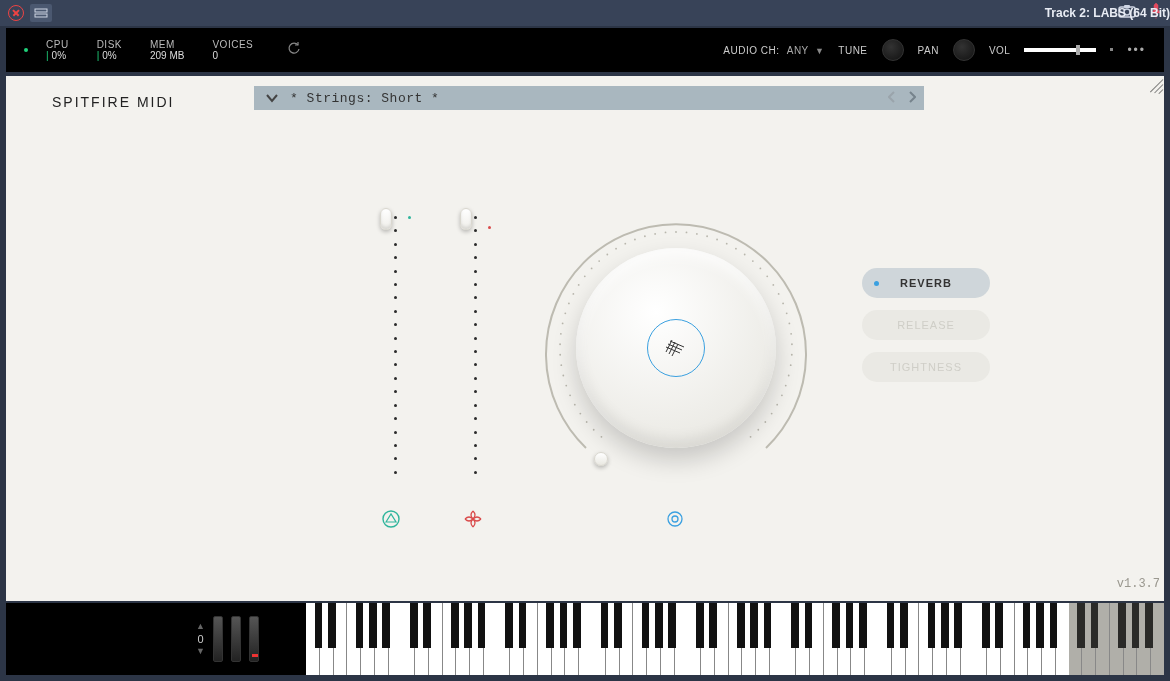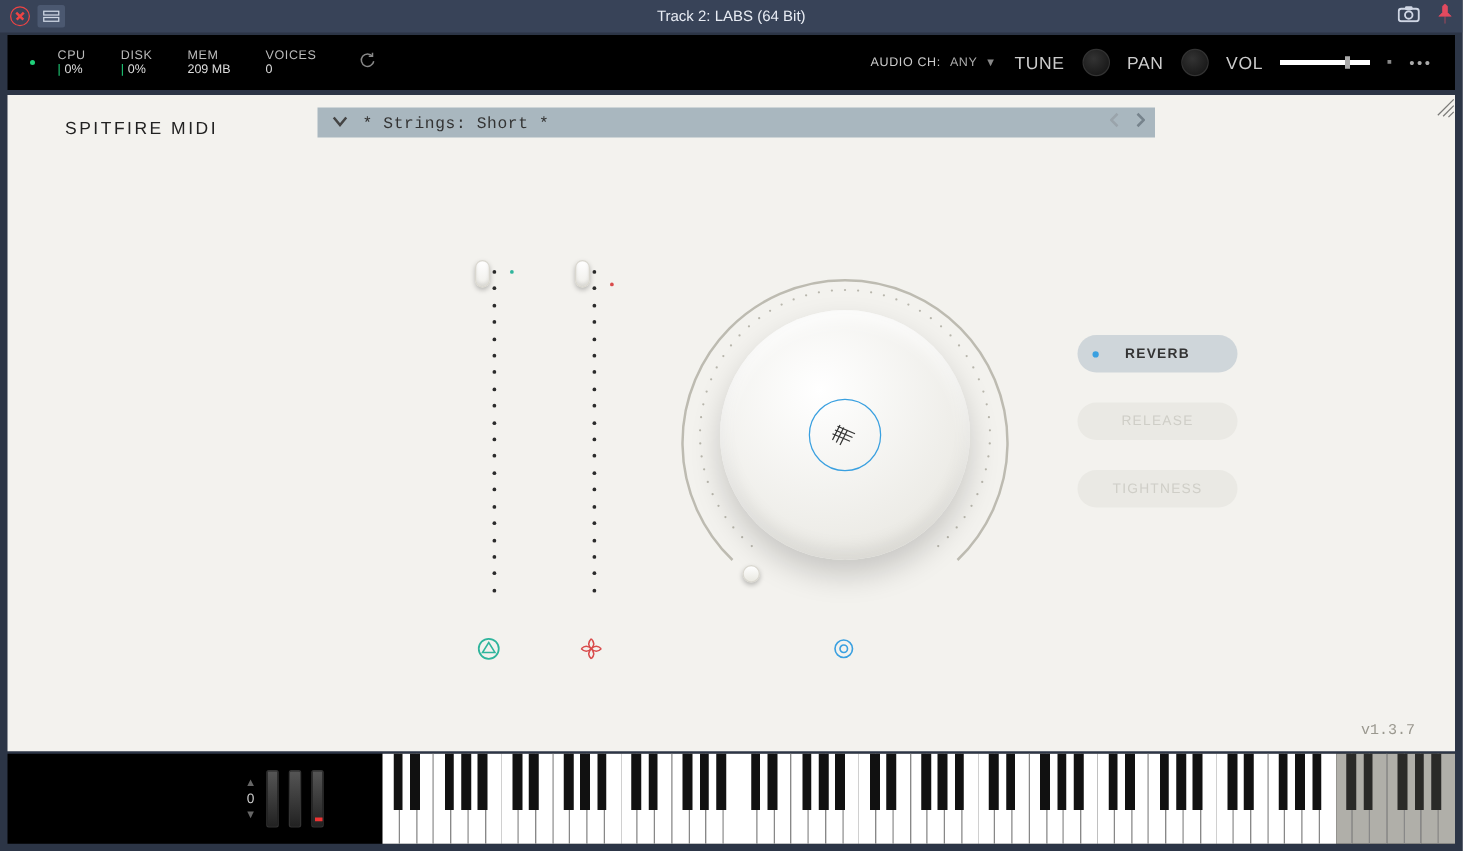--- a/index.html
+++ b/index.html
@@ -19,21 +19,21 @@
   .tb-close::before, .tb-close::after {
     content:""; position:absolute; width:8px; height:1.5px; background:#e44;
   }
   .tb-close::before { transform: rotate(45deg);}
   .tb-close::after { transform: rotate(-45deg);}
   .tb-stack {
     width: 22px; height: 18px; background:#4b5870; border-radius:2px; display:flex;align-items:center;justify-content:center;
   }
   .tb-stack svg { display:block; }
   .tb-title {
-    position:absolute; left:0; right:0; text-align:center; color:#e8ecf4; font-weight:normal; font-size:12px;
+    position:absolute; left:0; right:0; text-align:right; color:#e8ecf4; font-weight:bold; font-size:12px;
     pointer-events:none;
   }
   .tb-right { margin-left:auto; display:flex; gap:14px; align-items:center; }
   .tb-camera { color:#cfd6e4; }
   .tb-pin { color:#e24a5f; }
 
   
   .statusbar {
     position:absolute; left:6px; right:6px; top:28px; height:44px; background:#000;
     display:flex; align-items:center; padding:0 18px; color:#ddd; font-size:10px;
@@ -42,21 +42,21 @@
   .stat { margin-right:28px; }
   .stat .lbl { color:#bbb; display:block; letter-spacing:0.5px; }
   .stat .val { color:#ddd; }
   .stat .bar { color:#1fd17a; margin-right:3px; }
   .refresh { margin-left:6px; color:#888; }
 
   .status-right { margin-left:auto; display:flex; align-items:center; gap:14px; }
   .midi { letter-spacing:0.5px; color:#ccc; }
   .midi-any { color:#aaa; margin-left:4px; }
   .chev-down { color:#888; font-size:9px; margin-left:3px; }
-  .label-sm { color:#ccc; font-size:14px; letter-spacing:0.5px; }
+  .label-sm { color:#ccc; font-size:10px; letter-spacing:0.5px; }
   .knob-sm {
     width:22px;height:22px;border-radius:50%;background:radial-gradient(circle at 40% 35%, #333, #111);
     border:1px solid #333;
   }
   .vol-track {
     width:72px;height:4px;background:#fff;position:relative;
   }
   .vol-handle {
     position:absolute; top:-3px; width:4px; height:10px; background:#aaa;
   }
@@ -118,32 +118,32 @@
   }
   .knob-handle {
     position:absolute; width:14px;height:14px;border-radius:50%;
     background:linear-gradient(#fff,#e9e8e1); box-shadow:0 2px 4px rgba(0,0,0,0.25);
     border:1px solid #d9d7cf;
     left:68px; top:254px;
   }
   .knob-icon { position:absolute; left:658px; top:432px; }
 
   
-  .selectors { position:absolute; left:856px; top:192px; width:128px; display:flex; flex-direction:column; gap:24px; }
+  .selectors { position:absolute; left:856px; top:192px; width:128px; display:flex; flex-direction:column; gap:12px; }
   .sel-btn {
     height:30px; border-radius:15px; display:flex; align-items:center; justify-content:center;
     font-size:11px; letter-spacing:1px; position:relative;
   }
   .sel-btn.active { background:#cfd6da; color:#333; font-weight:600; }
   .sel-btn.active::before {
     content:""; position:absolute; left:12px; width:5px;height:5px;border-radius:50%;background:#3aa0e0;
   }
   .sel-btn.dim { background:#eae9e4; color:#cfcec7; }
 
-  .version { position:absolute; right:32px; bottom:10px; color:#9a988f; font-family:"Courier New",monospace; font-size:12px; }
+  .version { position:absolute; right:4px; bottom:10px; color:#9a988f; font-family:"Courier New",monospace; font-size:12px; }
 
   
   .keyboard-bar { position:absolute; left:6px; right:6px; bottom:6px; height:72px; background:#000; display:flex; }
   .kb-left { width:300px; display:flex; align-items:center; gap:8px; padding-left:190px; }
   .kb-spin { display:flex; flex-direction:column; align-items:center; gap:2px; }
   .kb-spin .arr { color:#666; font-size:9px; line-height:1; }
   .kb-spin .num { color:#ccc; font-size:11px; }
   .kb-mini { width:10px; height:46px; background:linear-gradient(#555,#222); border-radius:2px; position:relative; border:1px solid #333;}
   .kb-mini.red::after { content:""; position:absolute; left:2px; bottom:4px; width:6px;height:3px;background:#e33;}
   .keys { flex:1; position:relative; display:flex; height:72px; }

